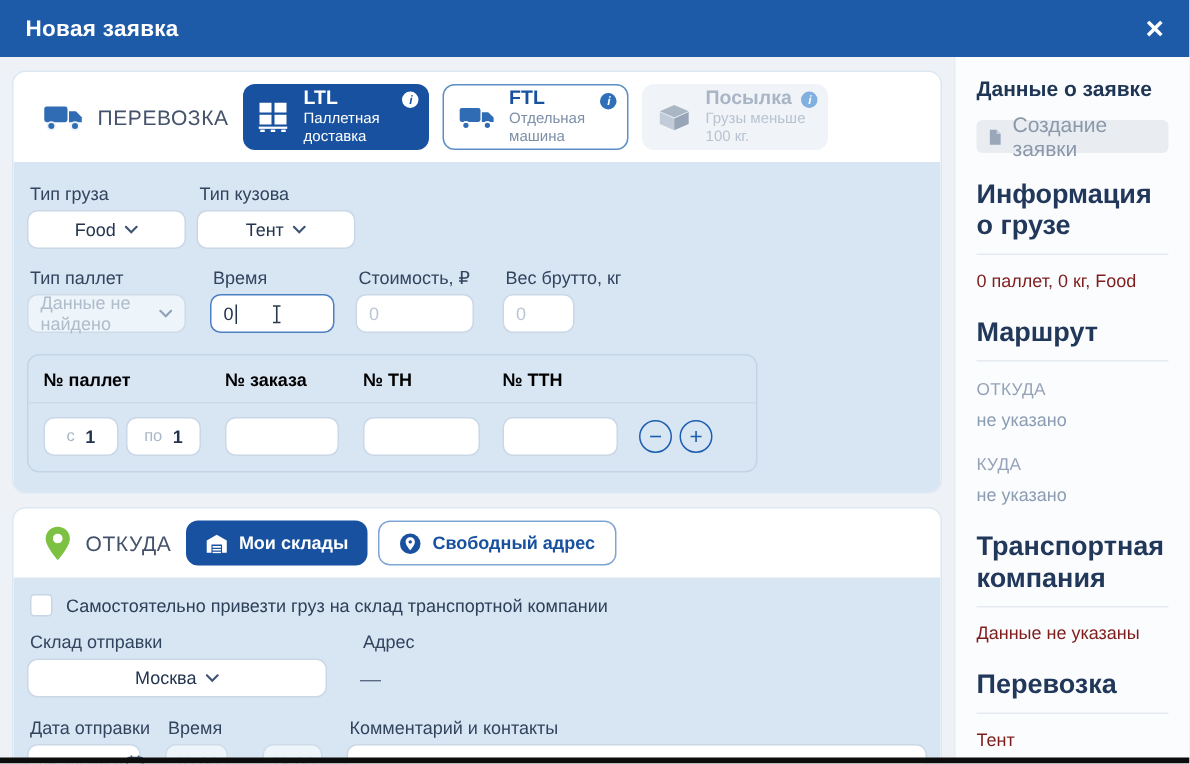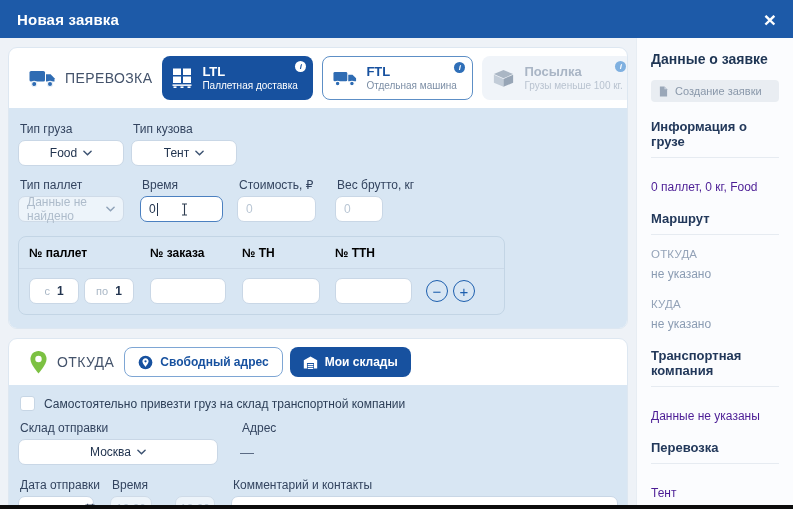--- a/index.html
+++ b/index.html
@@ -19,21 +19,21 @@
   .sidebar { flex:1; background:#fbfcfe; border-left:1px solid #e7edf3; padding:13px 14px 0 14px; }
 
   .panel { background:#fff; border:1px solid #dde7f1; border-radius:9px; margin-bottom:9px; overflow:hidden; }
   .panel-head { display:flex; align-items:center; padding:8px 9px; }
   .section-label { display:flex; align-items:center; gap:9px; font-size:14px; color:#44536b;
                    letter-spacing:.4px; margin:0 10px 0 11px; white-space:nowrap; }
   .panel-body { background:#d8e6f3; padding:8px 9px 13px 9px; }
 
   
   .mode-tabs { display:flex; gap:9px; }
-  .mode-tab { position:relative; width:151px; height:44px; border-radius:8px; display:flex;
+  .mode-tab { position:relative; width:124px; height:44px; border-radius:8px; display:flex;
               align-items:center; padding:0 10px; gap:9px; cursor:pointer; }
   .mode-tab .tt { font-size:13px; font-weight:bold; line-height:1.25; }
   .mode-tab .ts { font-size:10px; line-height:1.25; }
   .mode-ltl { background:#17519f; }
   .mode-ltl .tt, .mode-ltl .ts { color:#fff; }
   .mode-ftl { background:#fff; border:1px solid #5d8fc6; }
   .mode-ftl .tt { color:#17519f; } .mode-ftl .ts { color:#7d8fa6; }
   .mode-parcel { background:#f0f4f9; }
   .mode-parcel .tt { color:#a9b5c5; } .mode-parcel .ts { color:#b9c3d0; }
   .info-badge { position:absolute; top:5px; right:7px; width:11px; height:11px; border-radius:50%;
@@ -95,24 +95,24 @@
   .date-ph { font-size:10.5px; color:#b9c6d4; white-space:nowrap; }
   .time-wrap { display:flex; align-items:center; gap:5px; }
   .time-in { width:42px; flex:none; text-align:center; background:rgba(255,255,255,.55);
              border-color:#cfdbe8; padding:0 4px; }
   .time-dash { color:#8a99ad; font-size:13px; }
   .comment-col { flex:1; }
 
   
   .sb-title { font-size:14px; font-weight:bold; color:#1e3554; }
   .sb-chip { margin-top:13px; background:#e9edf2; border-radius:4px; height:22px; display:flex;
-             align-items:center; gap:7px; padding:0 8px; font-size:11px; color:#8a98aa; cursor:pointer; }
-  .sb-h { margin-top:17px; font-size:13px; font-weight:bold; color:#22385a; padding-bottom:8px;
+             align-items:center; gap:7px; padding:0 8px; font-size:14px; color:#8a98aa; cursor:pointer; }
+  .sb-h { margin-top:17px; font-size:18px; font-weight:bold; color:#22385a; padding-bottom:8px;
           border-bottom:1px solid #e6ebf1; }
-  .sb-item { margin-top:22px; font-size:12px; color:#4c1d95; }
+  .sb-item { margin-top:10px; font-size:12px; color:#7f1d1d; }
   .sb-sub { margin-top:13px; font-size:11.5px; color:#94a3b8; letter-spacing:.2px; }
   .sb-val { margin-top:7px; font-size:12px; color:#8b9cb3; }
   .sb-gap { margin-top:17px; }
 
   .bottom-strip { flex:none; height:4px; background:#0c0c0c; }
 
   .chev { flex:none; margin-left:6px; }
   svg { display:block; }
 </style>
 </head>
@@ -282,38 +282,38 @@
           <div class="section-label">
             <span>
               <svg width="19" height="25" viewBox="0 0 20 26">
                 <path d="M10 1C5.2 1 1.5 4.8 1.5 9.4c0 6 8.5 15.2 8.5 15.2s8.5-9.2 8.5-15.2C18.5 4.8 14.8 1 10 1z" fill="#7cc142"></path>
                 <circle cx="10" cy="9.3" r="3.4" fill="#fff"></circle>
               </svg>
             </span>
             <span>ОТКУДА</span>
           </div>
           <div class="origin-tabs">
+            <div class="origin-tab active">
+              <span>
+                <svg width="15" height="13" viewBox="0 0 16 14">
+                  <path d="M8 0.5L0.8 4.6V13.5h3.4V7.6h7.6v5.9h3.4V4.6z" fill="#fff"></path>
+                  <path d="M5 9.3h6M5 11.3h6M5 13.3h6" stroke="#fff" stroke-width="1.2"></path>
+                </svg>
+              </span>
+              <span>Мои склады</span>
+            </div>
             <div class="origin-tab default">
               <span>
                 <svg width="15" height="15" viewBox="0 0 16 16">
                   <circle cx="8" cy="8" r="7.3" fill="#17519f"></circle>
                   <path d="M8 3.4c-1.9 0-3.3 1.5-3.3 3.3 0 2.3 3.3 5.9 3.3 5.9s3.3-3.6 3.3-5.9c0-1.8-1.4-3.3-3.3-3.3z" fill="#fff"></path>
                   <circle cx="8" cy="6.7" r="1.2" fill="#17519f"></circle>
                 </svg>
               </span>
               <span>Свободный адрес</span>
-            </div>
-            <div class="origin-tab active">
-              <span>
-                <svg width="15" height="13" viewBox="0 0 16 14">
-                  <path d="M8 0.5L0.8 4.6V13.5h3.4V7.6h7.6v5.9h3.4V4.6z" fill="#fff"></path>
-                  <path d="M5 9.3h6M5 11.3h6M5 13.3h6" stroke="#fff" stroke-width="1.2"></path>
-                </svg>
-              </span>
-              <span>Мои склады</span>
             </div>
           </div>
         </div>
 
         <div class="panel-body">
           <div class="check-row">
             <span class="checkbox"></span>
             <span class="check-label">Самостоятельно привезти груз на склад транспортной компании</span>
           </div>
 

